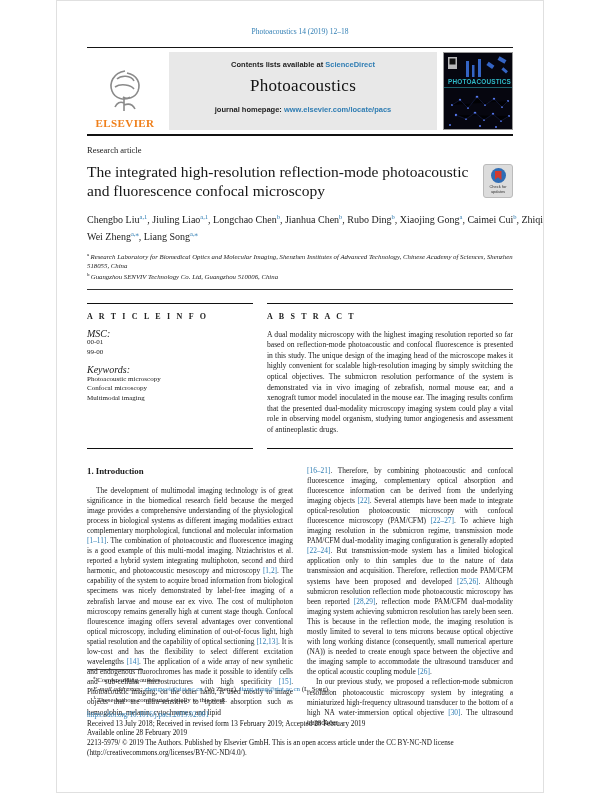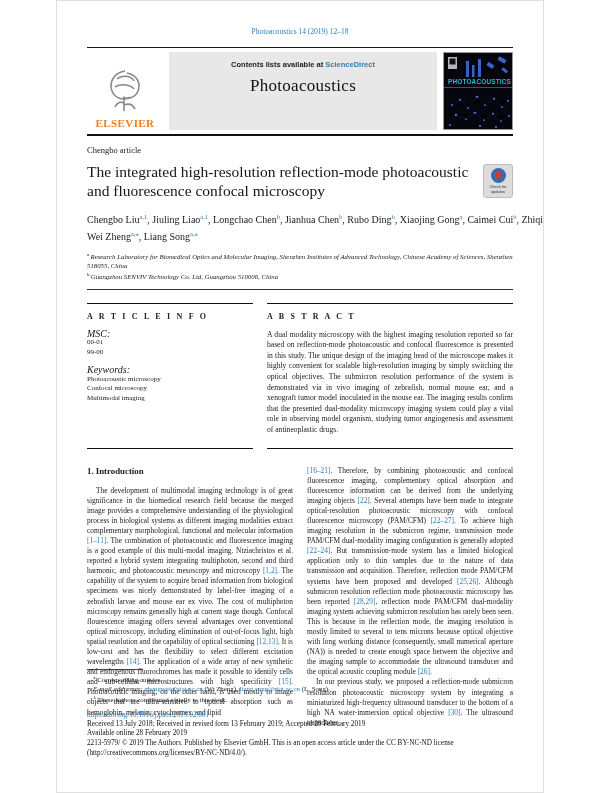--- a/index.html
+++ b/index.html
@@ -93,20 +93,23 @@
         </svg>
       </span>
       <div class="elsevier-txt">ELSEVIER</div>
     </div>
 
     <div class="banner-mid">
       <div class="contents-line">
         <span>Contents lists available at </span><span class="link">ScienceDirect</span>
       </div>
       <div class="jtitle">Photoacoustics</div>
+      <div class="homepage-line">
+        <span>journal homepage: </span><span class="link">www.elsevier.com/locate/pacs</span>
+      </div>
     </div>
 
     <div class="cover-box">
       <svg width="70" height="78" viewBox="0 0 70 78">
         <rect x="0" y="0" width="70" height="78" fill="#06060f"></rect>
         <rect x="4" y="4" width="9" height="12" fill="#d8d8d8" opacity="0.85"></rect>
         <rect x="5.5" y="5.5" width="6" height="6" fill="#111"></rect>
         <g fill="#3a6fd8" opacity="0.9">
           <rect x="22" y="8" width="3" height="16"></rect>
           <rect x="28" y="12" width="2.5" height="12"></rect>
@@ -140,21 +143,21 @@
         <g stroke="#2b3f8c" stroke-width="0.4" opacity="0.7">
           <path d="M8 52 L16 47 L24 55 L33 44 L41 52 L50 46 L58 54 L64 48"></path>
           <path d="M12 62 L22 66 L31 60 L40 67 L49 61 L57 68 L65 63"></path>
         </g>
       </svg>
     </div>
   </div>
 
   <div class="rule-2"></div>
 
-  <div class="rtype">Chengbo article</div>
+  <div class="rtype">Research article</div>
 
   <div class="title-row">
     <div class="atitle">The integrated high-resolution reflection-mode photoacoustic and fluorescence confocal microscopy</div>
     <div class="badge-wrap">
       <div class="badge">
         <div class="badge-circle">
             <div class="badge-mark"></div>
           </div>
         <div class="badge-label">Check for updates</div>
       </div>

